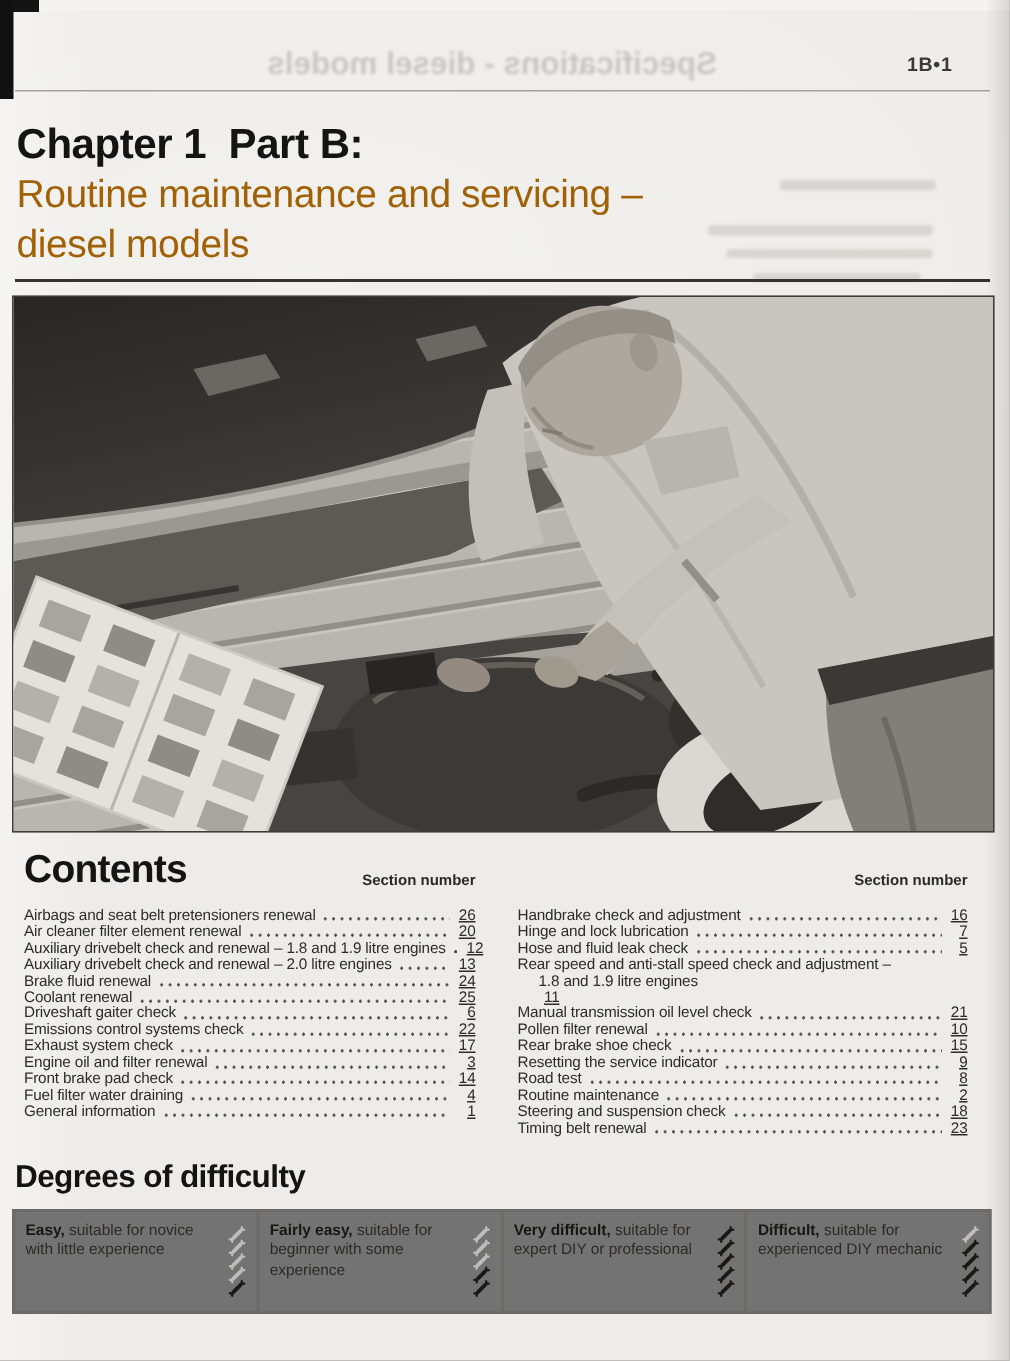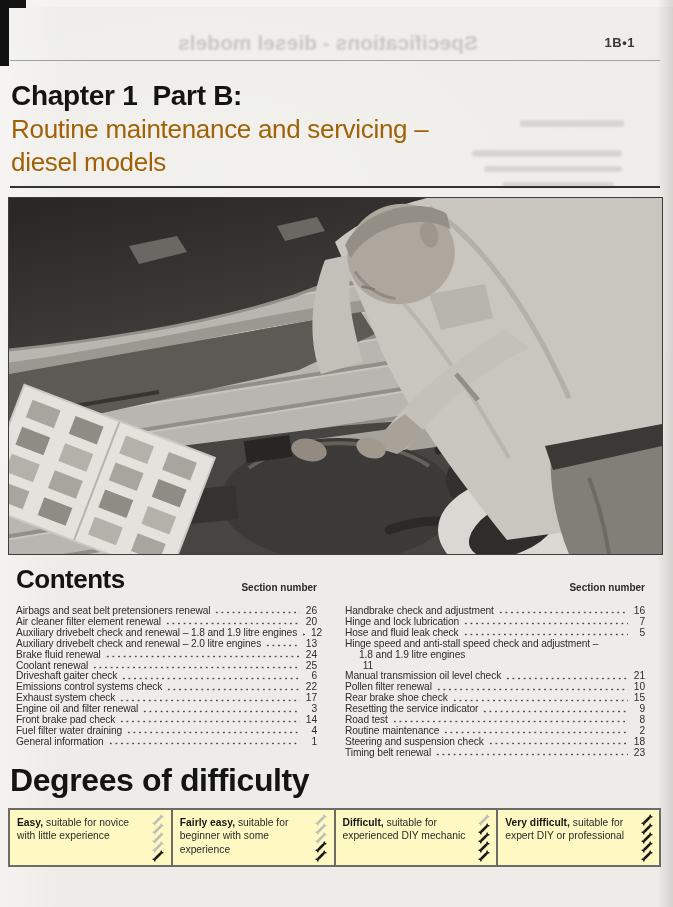--- a/index.html
+++ b/index.html
@@ -54,27 +54,27 @@
   .secnum.right{left:0;width:629px;text-align:right;}
   .contents-cols{display:flex;gap:28px;margin-top:2px;}
   .toc-col{width:301px;}
   .toc-row{display:flex;align-items:baseline;font-size:10.2px;line-height:10.9px;
     color:#2d2c2a;letter-spacing:-.1px;}
   .toc-row.indent{padding-left:14px;flex-direction:column;}
   .toc-label{white-space:nowrap;}
   .toc-dots{flex:1;min-width:4px;height:9px;margin:0 3px 0 4px;align-self:flex-end;
     background-image:radial-gradient(circle,#4c4b48 .9px,rgba(0,0,0,0) 1.15px);
     background-size:5.6px 5px;background-repeat:repeat-x;background-position:left bottom 1.5px;}
-  .toc-num{min-width:14px;text-align:right;}
+  .toc-num{min-width:14px;text-align:right;text-decoration:underline;}
   .toc-row.nonum .toc-dots{background:none;}
 
   
   .difficulty{position:absolute;top:758px;left:8px;width:653px;}
-  .difficulty-title{font-size:32px;font-weight:bold;letter-spacing:-.4px;color:#141412;margin:4px 0 9px 2px;}
-  .diff-box{display:flex;border:2px solid #6d6b67;background:#fef9c3;height:59px;box-sizing:border-box;}
+  .difficulty-title{font-size:21px;font-weight:bold;letter-spacing:-.4px;color:#141412;margin:15px 0 9px 2px;}
+  .diff-box{display:flex;border:2px solid #6d6b67;background:#737373;height:70px;box-sizing:border-box;}
   .diff-cell{flex:1;display:flex;min-width:0;border-right:2px solid #6d6b67;}
   .diff-cell:last-child{border-right:none;}
   .diff-text{flex:1;padding:6px 1px 0 7px;font-size:10.3px;line-height:13.4px;color:#2b2a28;min-width:0;}
   .diff-term{font-weight:bold;color:#161614;}
   .diff-icons{width:19px;display:flex;flex-direction:column;justify-content:center;
     align-items:center;padding-right:3px;}
   .wrench{width:12px;height:12px;margin:-1.5px 0;flex:none;}
   .wrench.filled{color:#1a1917;}
   .wrench.empty{color:#bfbdb8;}
 
@@ -305,21 +305,21 @@
     <span class="toc-num">7</span>
   </div>
 
   <div class="toc-row">
     <span class="toc-label">Hose and fluid leak check</span>
     <span class="toc-dots"></span>
     <span class="toc-num">5</span>
   </div>
 
   <div class="toc-row nonum">
-    <span class="toc-label">Hinge speed and anti-stall speed check and adjustment –</span>
+    <span class="toc-label">Rear speed and anti-stall speed check and adjustment –</span>
     <span class="toc-dots"></span>
     <span class="toc-num"></span>
   </div>
 
   <div class="toc-row indent">
     <span class="toc-label">1.8 and 1.9 litre engines</span>
     <span class="toc-dots"></span>
     <span class="toc-num">11</span>
   </div>
 
@@ -419,47 +419,47 @@
             </svg>
             <svg viewBox="0 0 16 16" class="wrench filled">
               <use href="#wrench-shape"></use>
             </svg>
           </div>
   </div>
 
 
   <div class="diff-cell">
     <div class="diff-text">
-      <span class="diff-term">Difficult,</span><span class="diff-rest"> suitable for experienced DIY mechanic</span>
+      <span class="diff-term">Very difficult,</span><span class="diff-rest"> suitable for expert DIY or professional</span>
     </div>
     <div class="diff-icons">
-            <svg viewBox="0 0 16 16" class="wrench empty">
+            <svg viewBox="0 0 16 16" class="wrench filled">
               <use href="#wrench-shape"></use>
             </svg>
             <svg viewBox="0 0 16 16" class="wrench filled">
               <use href="#wrench-shape"></use>
             </svg>
             <svg viewBox="0 0 16 16" class="wrench filled">
               <use href="#wrench-shape"></use>
             </svg>
             <svg viewBox="0 0 16 16" class="wrench filled">
               <use href="#wrench-shape"></use>
             </svg>
             <svg viewBox="0 0 16 16" class="wrench filled">
               <use href="#wrench-shape"></use>
             </svg>
           </div>
   </div>
 
   <div class="diff-cell">
     <div class="diff-text">
-      <span class="diff-term">Very difficult,</span><span class="diff-rest"> suitable for expert DIY or professional</span>
+      <span class="diff-term">Difficult,</span><span class="diff-rest"> suitable for experienced DIY mechanic</span>
     </div>
     <div class="diff-icons">
-            <svg viewBox="0 0 16 16" class="wrench filled">
+            <svg viewBox="0 0 16 16" class="wrench empty">
               <use href="#wrench-shape"></use>
             </svg>
             <svg viewBox="0 0 16 16" class="wrench filled">
               <use href="#wrench-shape"></use>
             </svg>
             <svg viewBox="0 0 16 16" class="wrench filled">
               <use href="#wrench-shape"></use>
             </svg>
             <svg viewBox="0 0 16 16" class="wrench filled">
               <use href="#wrench-shape"></use>

